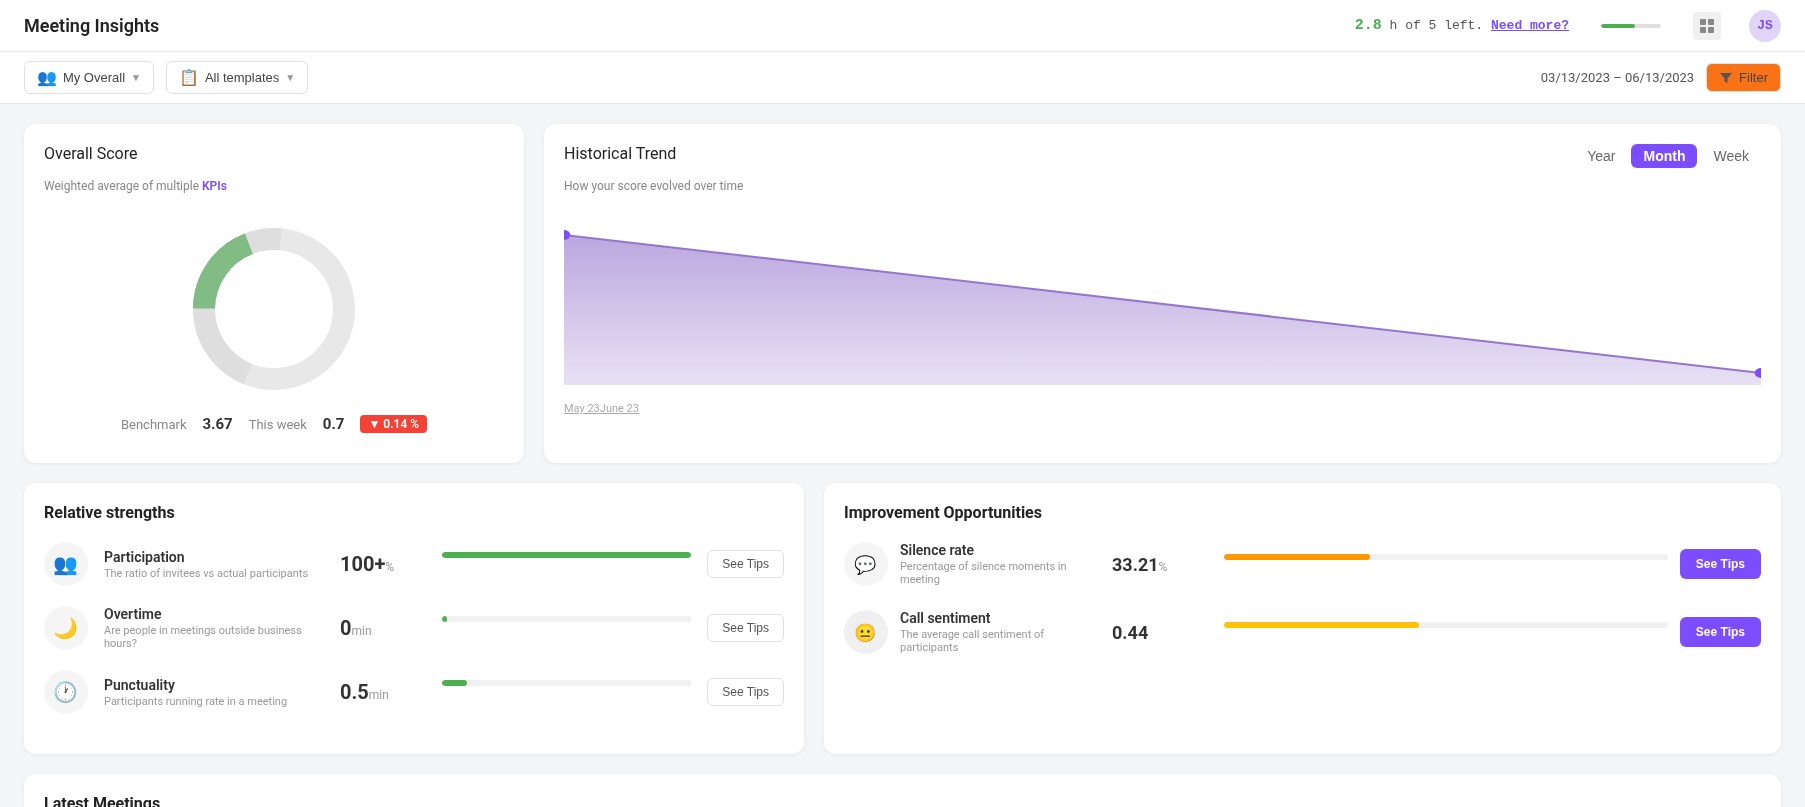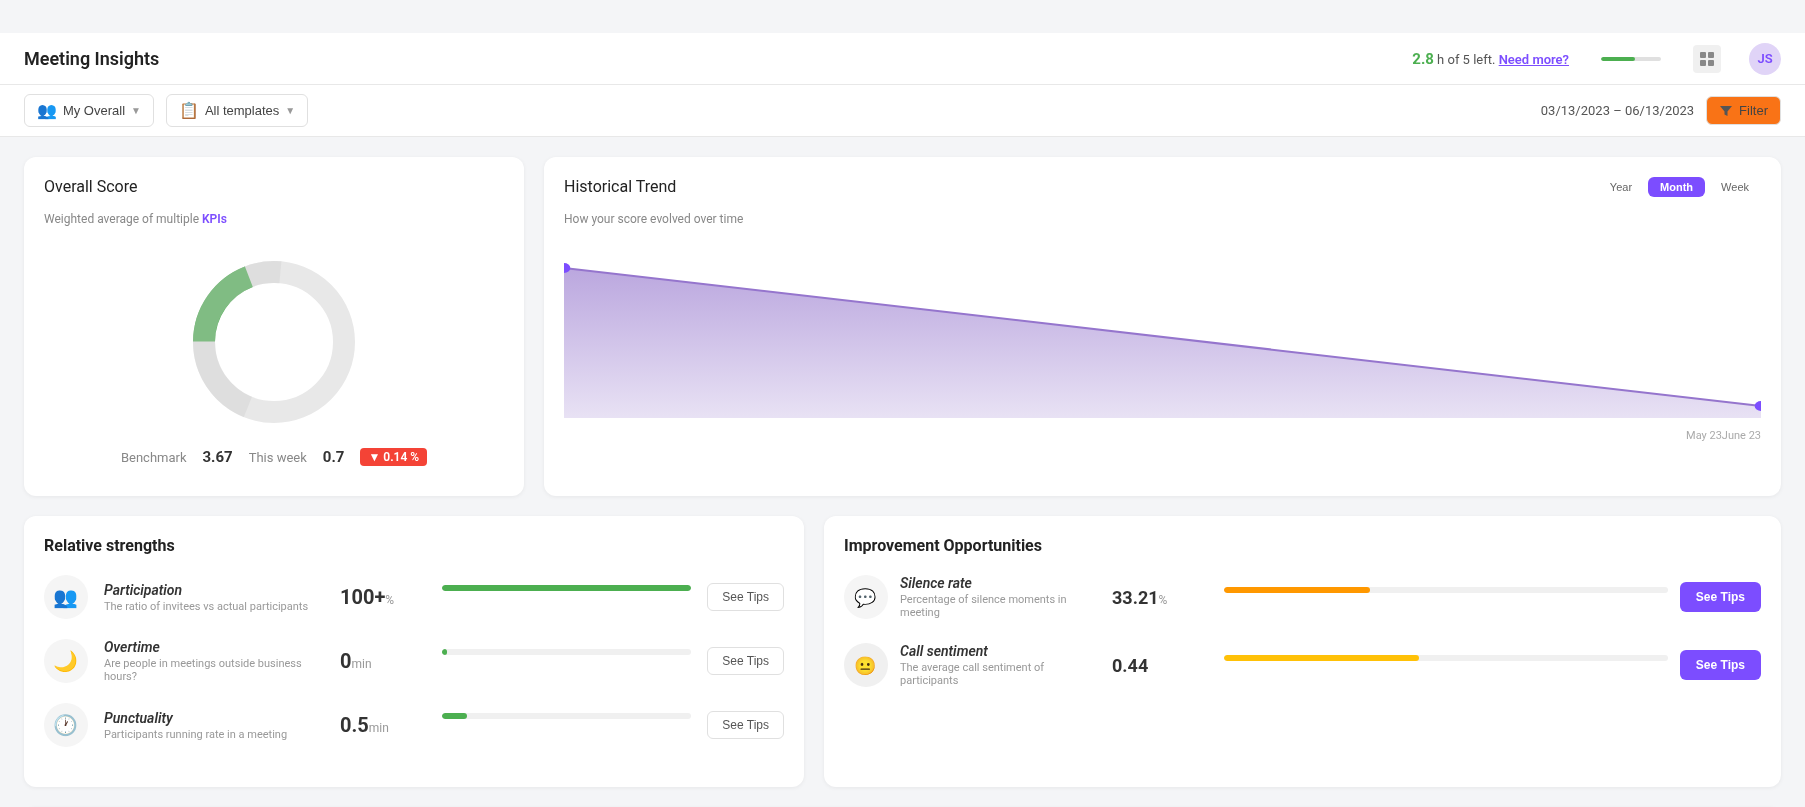--- a/index.html
+++ b/index.html
@@ -7,37 +7,37 @@
 
     
     .top-nav {
       background: #fff;
       border-bottom: 1px solid #e8e8e8;
       padding: 0 24px;
       height: 52px;
       display: flex;
       align-items: center;
       justify-content: space-between;
-      margin-top: 33px;
     }
     .top-nav-left {
       display: flex;
       align-items: center;
       gap: 8px;
     }
     .page-title {
       font-size: 18px;
       font-weight: 600;
       color: #222;
     }
 
     .top-nav-right {
       display: flex;
       align-items: center;
       gap: 28px;
+      font-family: Liberation Mono, monospace;
     }
     .hours-info {
       font-size: 13px;
       color: #555;
     }
     .hours-info .hours-value {
       color: #4caf50;
       font-weight: 700;
       font-size: 15px;
     }
@@ -229,39 +229,40 @@
     }
     .trend-period-btns {
       display: flex;
       gap: 4px;
     }
     .period-btn {
       padding: 4px 12px;
       border-radius: 6px;
       border: none;
       cursor: pointer;
-      font-size: 11px;
+      font-size: 14px;
       background: transparent;
       color: #666;
     }
     .period-btn.active {
       background: #7c4dff;
       color: #fff;
       font-weight: 600;
     }
     .trend-chart-area {
       margin-top: 16px;
       position: relative;
     }
     .trend-labels {
       display: flex;
-      justify-content: flex-end;
+      justify-content: flex-start;
       font-size: 11px;
       color: #aaa;
-      margin-top: 8px;
+      margin-top: 14px;
+      text-decoration: underline;
     }
 
     
     .bottom-cards {
       display: flex;
       gap: 20px;
     }
 
     
     .strengths-card {
@@ -291,21 +292,20 @@
       flex-shrink: 0;
     }
     .metric-info {
       flex: 0 0 220px;
     }
     .metric-name {
       font-size: 14px;
       font-weight: 600;
       color: #333;
       margin-bottom: 2px;
-      font-style: italic;
     }
     .metric-desc {
       font-size: 11px;
       color: #999;
     }
     .metric-value-area {
       flex: 1;
       display: flex;
       align-items: flex-start;
       gap: 22px;

